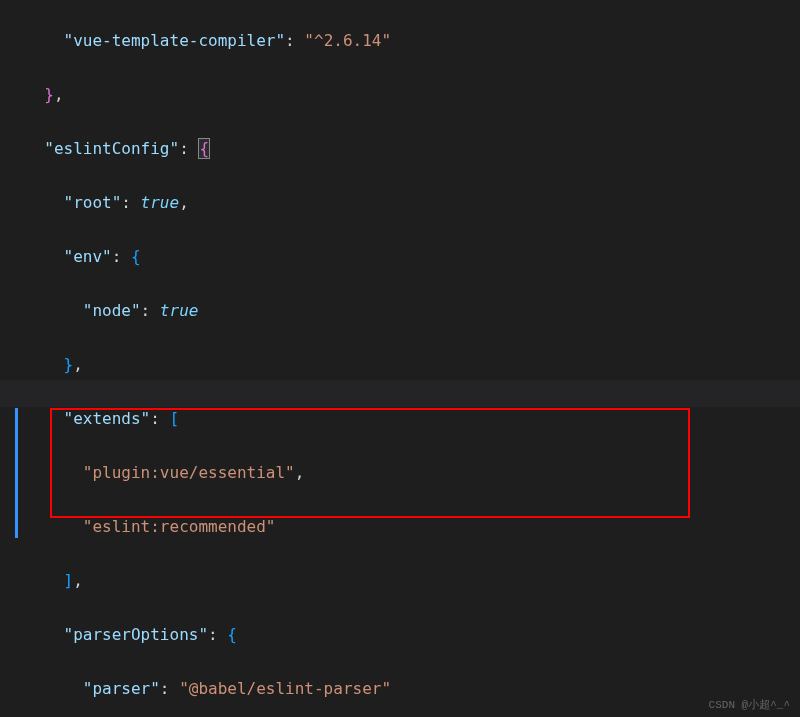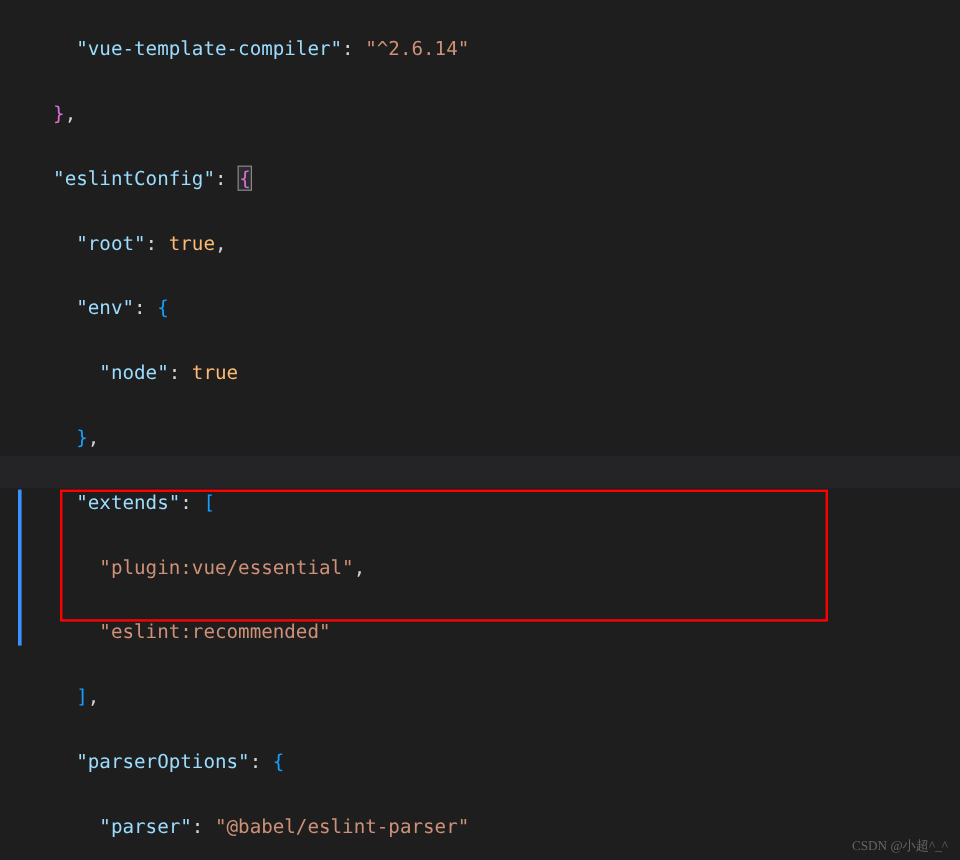--- a/index.html
+++ b/index.html
@@ -36,41 +36,41 @@
       line-height: 27px;
       white-space: pre;
     }
     .line {
       display: block;
       height: 27px;
       position: relative;
     }
     .key { color: #9cdcfe; }
     .string { color: #ce9178; }
-    .boolean { color: #fdba74; }
+    .boolean { color: #7dd3fc; font-style: italic; }
     .punct { color: #d4d4d4; }
     .brace-pink { color: #da70d6; }
     .brace-blue { color: #179fff; }
     .highlight-box {
       position: absolute;
       border: 2px solid #ff0000;
       pointer-events: none;
       z-index: 10;
     }
     .bracket-match {
       border: 1px solid #888;
       background: rgba(100,100,100,0.2);
     }
     .watermark {
       position: absolute;
       bottom: 5px;
       right: 10px;
       font-size: 11px;
       color: #666;
-      font-family: Liberation Serif, serif;
+      font-family: Liberation Mono, monospace;
       text-align: right;
     }
     .line-highlight {
       position: absolute;
       left: 0;
       right: 0;
       height: 27px;
       background: rgba(50,50,55,0.35);
       pointer-events: none;
     }

